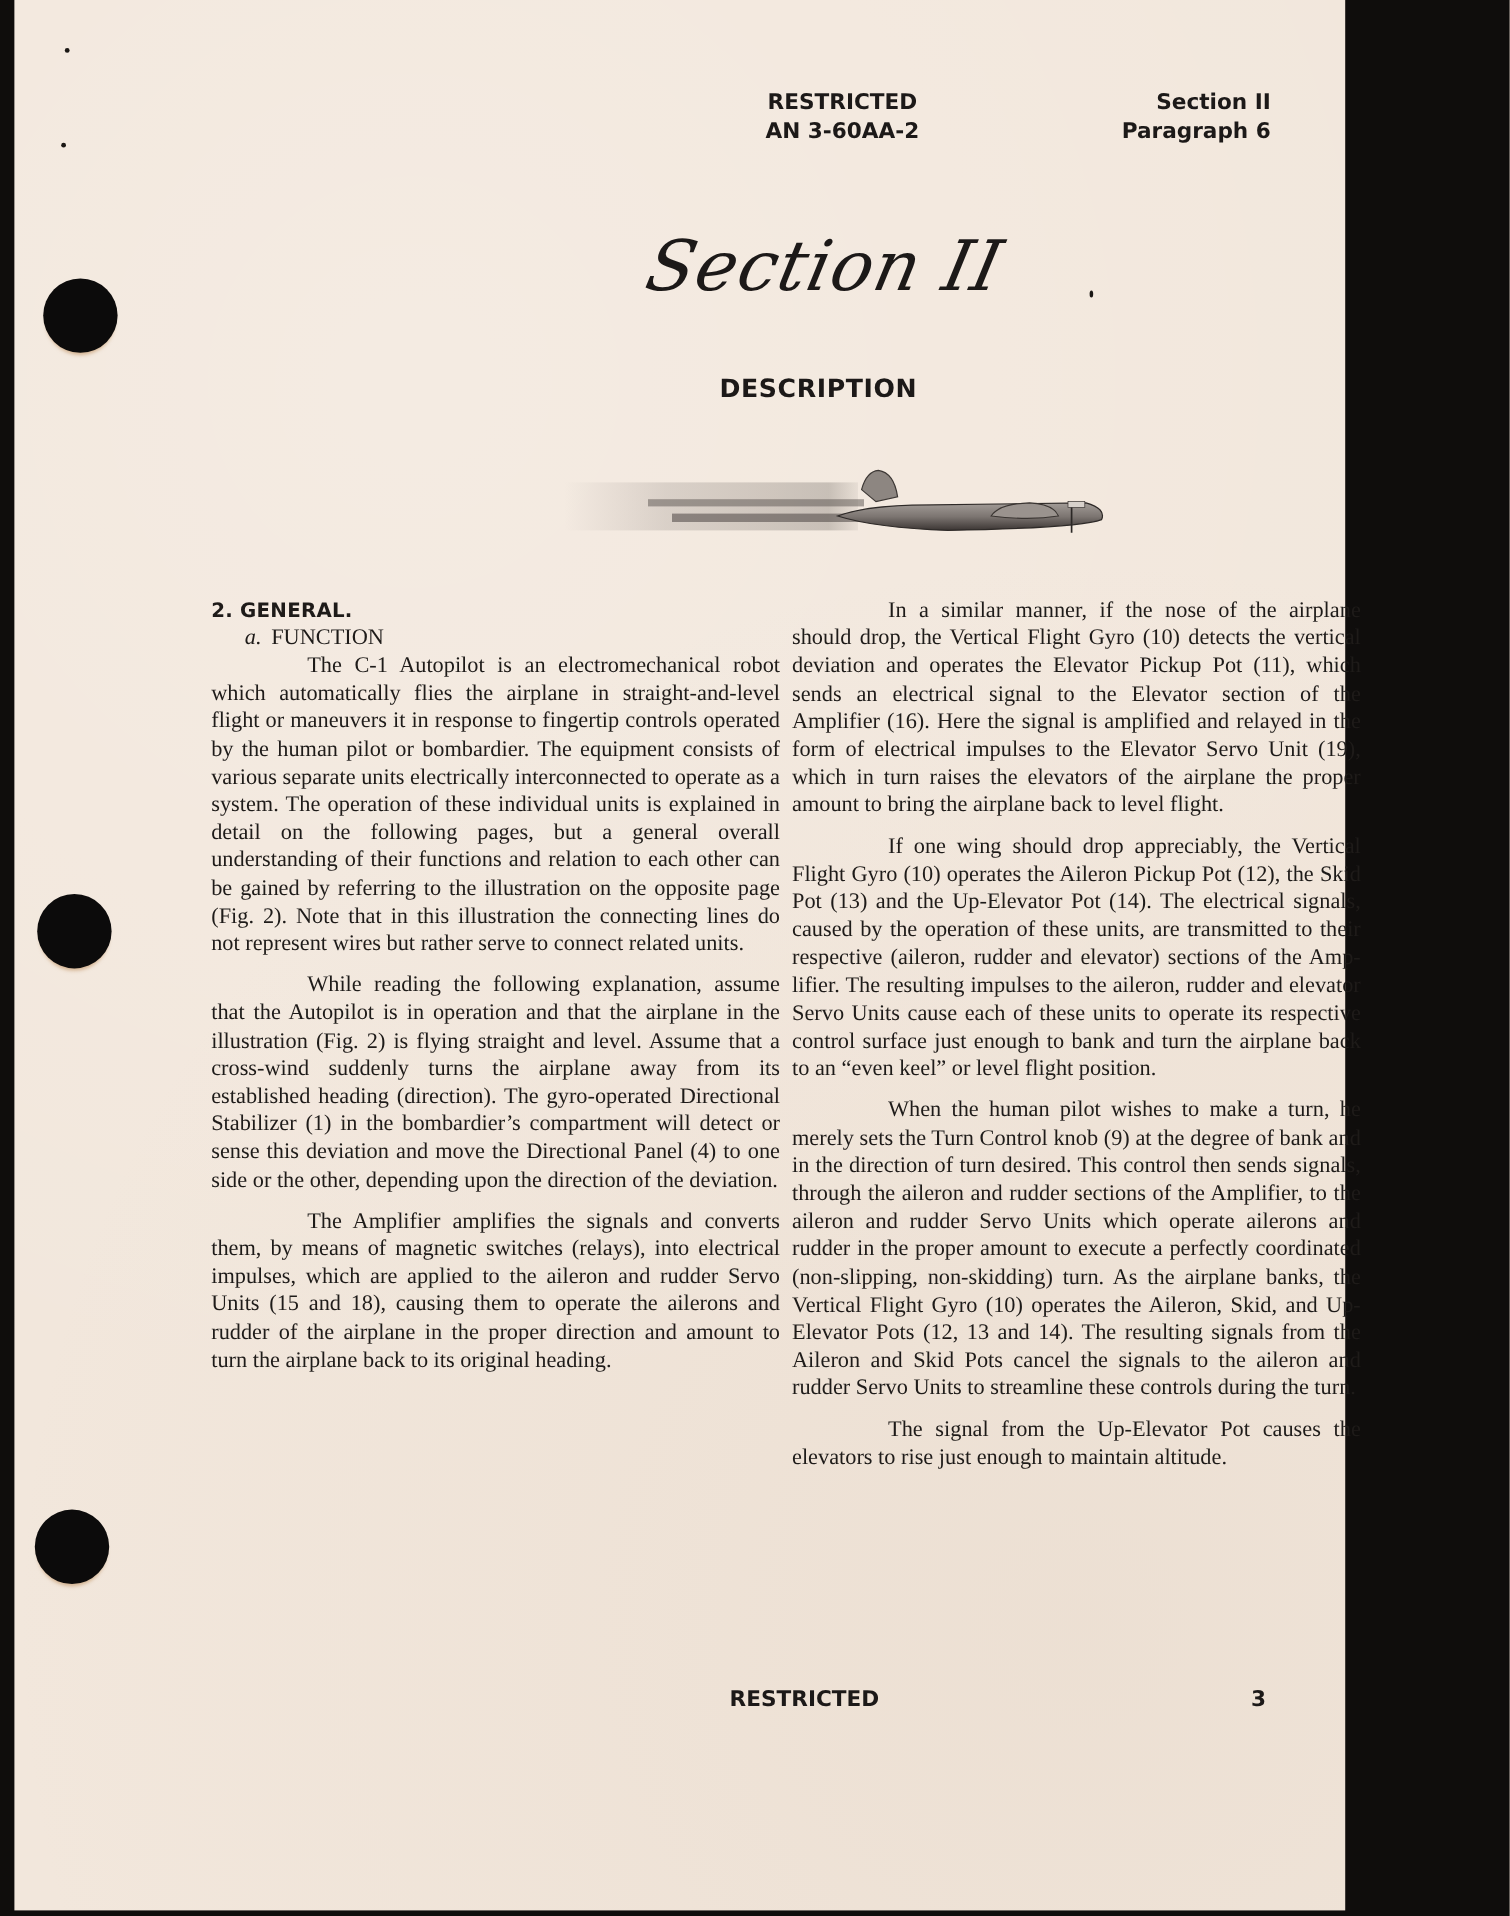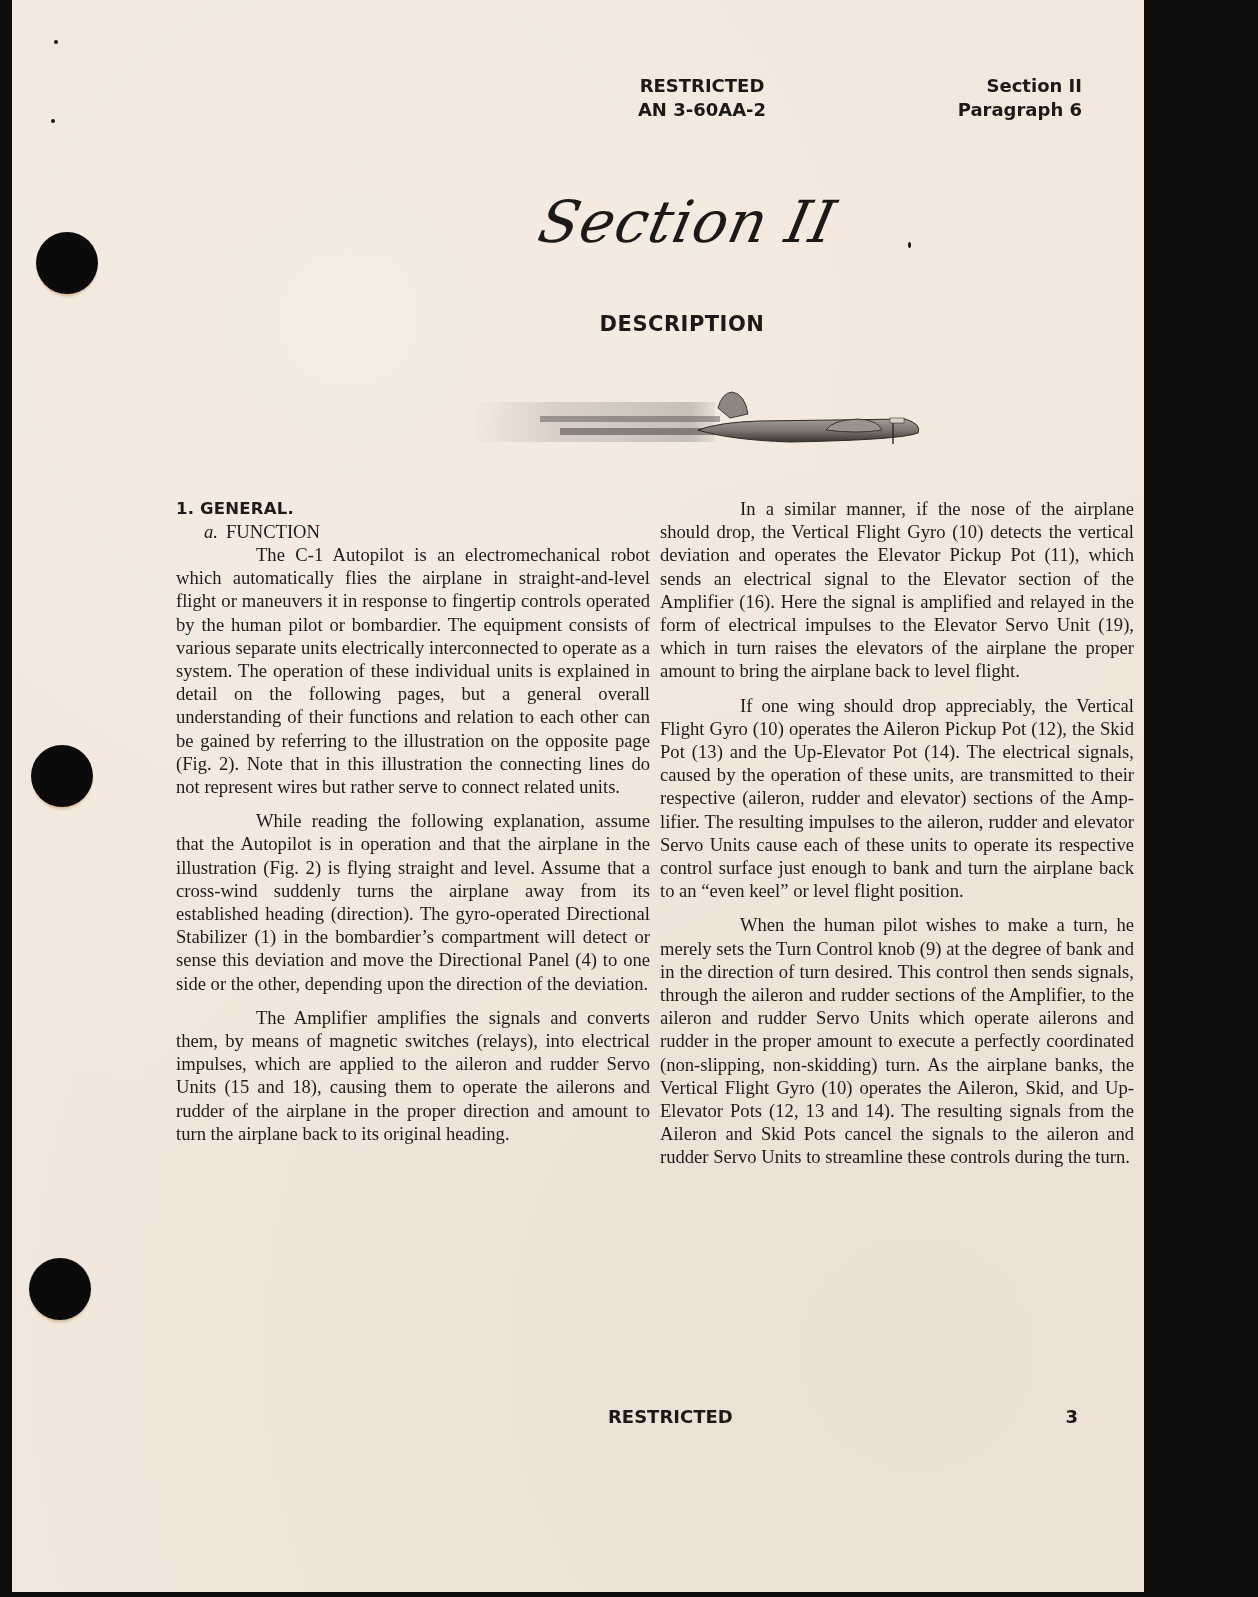--- a/index.html
+++ b/index.html
@@ -7,21 +7,20 @@
       width: 1258px; height: 1597px;
       background: #0f0d0c;
       position: relative; overflow: hidden;
     }
     .page {
       position: absolute; left: 12px; top: 0; width: 1109px; height: 1592px;
       background: #f2e7dc;
       background-image:
         radial-gradient(circle at 30% 20%, rgba(255,255,255,0.18), transparent 60%),
         radial-gradient(circle at 80% 85%, rgba(210,190,170,0.18), transparent 55%);
-      padding-left: 23px;
     }
     .hole {
       position: absolute; width: 62px; height: 62px; border-radius: 50%;
       background: #0c0b0b;
       box-shadow: 0 4px 3px -2px rgba(190,140,90,0.55);
     }
     .speck { position: absolute; width: 4px; height: 4px; border-radius: 50%; background: #1a1714; }
     .sans-bold { font-family: "DejaVu Sans", "Liberation Sans", sans-serif; font-weight: bold; color: #1c1918; }
     .hdr-center {
       position: absolute; left: 600px; top: 74px; width: 180px; text-align: center;
@@ -106,30 +105,31 @@
     <rect x="80" y="28" width="180" height="6" fill="#5a5350" opacity="0.5"></rect>
     <rect x="100" y="40" width="160" height="7" fill="#4a4441" opacity="0.55"></rect>
     <path d="M258 20 Q 262 5 272 4 Q 285 6 288 26 L 270 30 Z" fill="#8d8681" stroke="#3d3835" stroke-width="1"></path>
     <path d="M238 42 Q 260 34 300 33 L 445 31 Q 462 36 458 45 Q 440 52 330 54 Q 270 52 238 42 Z" fill="url(#body)" stroke="#2e2a28" stroke-width="1"></path>
     <path d="M366 42 Q 372 32 398 31 Q 418 32 422 42 Q 398 46 366 42 Z" fill="#9a938e" stroke="#3a3532" stroke-width="1"></path>
     <rect x="430" y="30" width="14" height="5" fill="#d8d2cc" stroke="#3a3532" stroke-width="0.6"></rect>
     <line x1="433" y1="35" x2="433" y2="56" stroke="#2b2725" stroke-width="1.4"></line>
   </svg>
 
   <div class="col col-left">
-    <div class="para-num">1. GENERAL.</div>
+    <div class="para-num">2. GENERAL.</div>
     <div class="subhead">
       <span class="letter">a.</span><span>FUNCTION</span>
     </div>
     <p>The C-1 Autopilot is an electromechanical robot which automatically flies the airplane in straight-and-level flight or maneuvers it in response to fingertip controls operated by the human pilot or bombardier. The equipment consists of various separate units elec­trically interconnected to operate as a system. The operation of these individual units is explained in detail on the following pages, but a general overall understanding of their functions and relation to each other can be gained by referring to the illustration on the opposite page (Fig. 2). Note that in this illus­tration the connecting lines do not represent wires but rather serve to connect related units.</p>
     <p>While reading the following explanation, assume that the Autopilot is in operation and that the airplane in the illustration (Fig. 2) is flying straight and level. Assume that a cross-wind suddenly turns the airplane away from its established heading (direc­tion). The gyro-operated Directional Stabilizer (1) in the bombardier’s compartment will detect or sense this deviation and move the Directional Panel (4) to one side or the other, depending upon the direction of the deviation.</p>
     <p>The Amplifier amplifies the signals and con­verts them, by means of magnetic switches (relays), into electrical impulses, which are applied to the aileron and rudder Servo Units (15 and 18), causing them to operate the ailerons and rudder of the air­plane in the proper direction and amount to turn the airplane back to its original heading.</p>
   </div>
 
   <div class="col col-right">
     <p>In a similar manner, if the nose of the airplane should drop, the Vertical Flight Gyro (10) detects the vertical deviation and operates the Elevator Pickup Pot (11), which sends an electrical signal to the Ele­vator section of the Amplifier (16). Here the signal is amplified and relayed in the form of electrical impulses to the Elevator Servo Unit (19), which in turn raises the elevators of the airplane the proper amount to bring the airplane back to level flight.</p>
     <p>If one wing should drop appreciably, the Vertical Flight Gyro (10) operates the Aileron Pickup Pot (12), the Skid Pot (13) and the Up-Elevator Pot (14). The electrical signals, caused by the operation of these units, are transmitted to their respective (aileron, rudder and elevator) sections of the Amp­lifier. The resulting impulses to the aileron, rudder and elevator Servo Units cause each of these units to operate its respective control surface just enough to bank and turn the airplane back to an “even keel” or level flight position.</p>
     <p>When the human pilot wishes to make a turn, he merely sets the Turn Control knob (9) at the degree of bank and in the direction of turn desired. This control then sends signals, through the aileron and rudder sections of the Amplifier, to the aileron and rudder Servo Units which operate ailerons and rudder in the proper amount to execute a perfectly coordinated (non-slipping, non-skidding) turn. As the airplane banks, the Vertical Flight Gyro (10) operates the Aileron, Skid, and Up-Elevator Pots (12, 13 and 14). The resulting signals from the Aileron and Skid Pots cancel the signals to the aileron and rudder Servo Units to streamline these controls during the turn.</p>
+    <p>The signal from the Up-Elevator Pot causes the elevators to rise just enough to maintain altitude.</p>
   </div>
 
   <div class="footer-left sans-bold">RESTRICTED</div>
   <div class="footer-right sans-bold">3</div>
 </div>
 
 </body></html>

